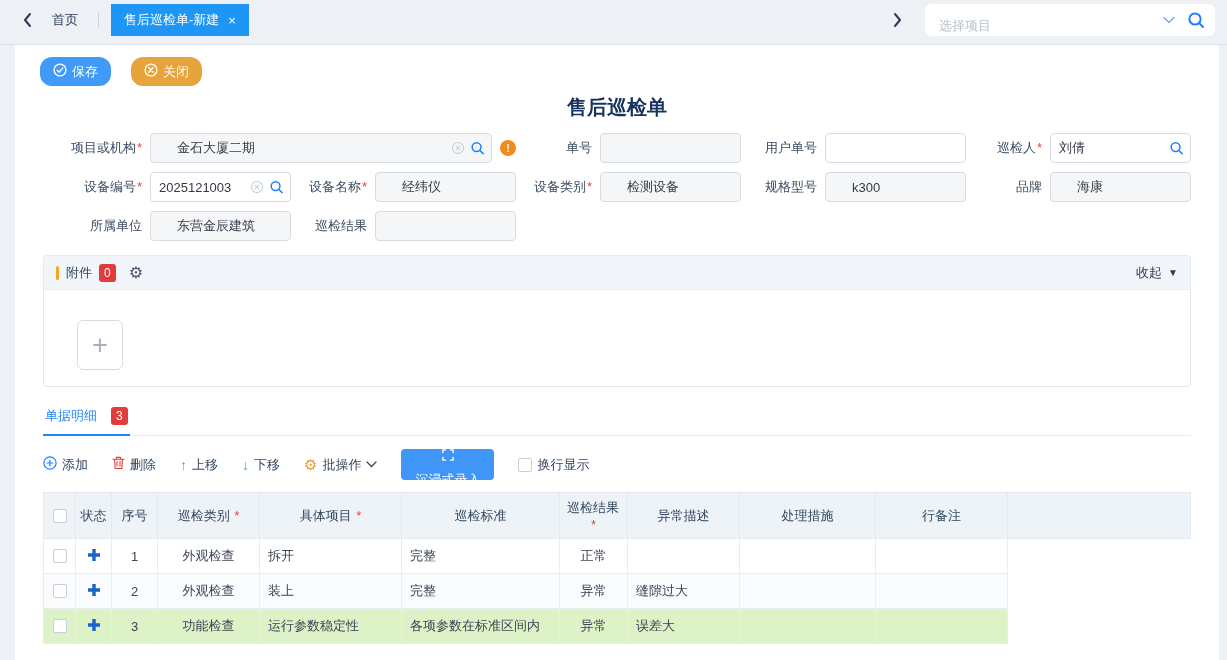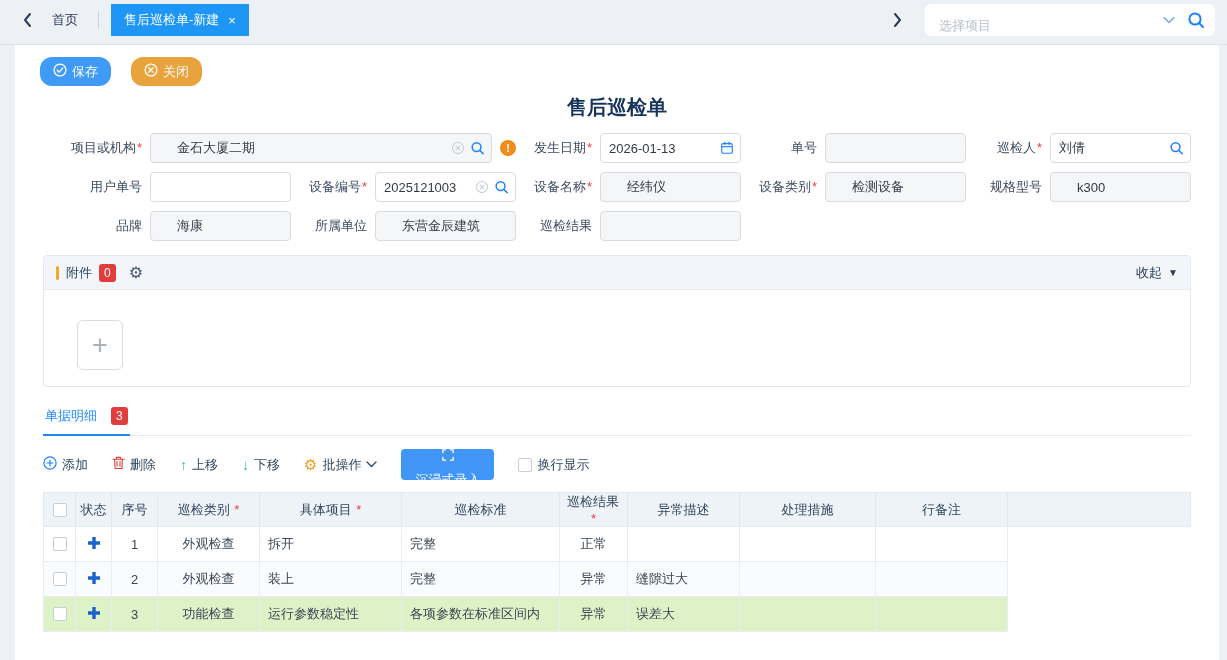--- a/index.html
+++ b/index.html
@@ -61,21 +61,21 @@
   .dtab { color:#1e88f7; padding:4px 2px 9px; border-bottom:2px solid #1e88f7; margin-bottom:-1px; display:flex; align-items:center; gap:7px; cursor:pointer; }
   
   .actions { display:flex; align-items:center; gap:24px; padding:13px 28px 12px; color:#33475e; }
   .action { display:flex; align-items:center; gap:5px; cursor:pointer; }
   .arrow-up, .arrow-down { color:#2fbfa8; font-weight:bold; font-size:14px; }
   .gear-orange { color:#f59a23; font-size:15px; line-height:1; }
   .btn-immersive { background:#3f96f6; color:#fff; border:none; border-radius:4px; height:31px; padding:0 14px; display:flex; align-items:center; gap:7px; font-size:13px; cursor:pointer; font-family:inherit;flex-direction:column; }
   .checkbox { flex:none; width:14px; height:14px; border:1px solid #c9cfd8; border-radius:2px; background:#fff; cursor:pointer; }
   
   .grid-table { width:1148px; margin:0 28px; border-collapse:collapse; table-layout:fixed; font-size:13px; color:#3b4554; }
-  .grid-table th { background:#eef3f8; height:34px; font-weight:normal; color:#33475e; border:1px solid #e4e9ef; padding:0 4px;margin-left:40px; }
+  .grid-table th { background:#eef3f8; height:46px; font-weight:normal; color:#33475e; border:1px solid #e4e9ef; padding:0 4px;margin-left:40px; }
   .grid-table td { height:35px; border:1px solid #e9edf2; padding:0 8px; background:#fff; }
   .grid-table td.ctr, .grid-table th { text-align:center; }
   .grid-table td.lft { text-align:left; }
   tr.striped td { background:#fafbfc; }
   tr.green td { background:#ddf3c7; }
   .grid-table td.filler, tr.green td.filler, tr.striped td.filler { background:#fff; border-top:none; border-bottom:none; border-right:none; border-left:1px solid #e9edf2; }
   .cell-check { display:flex; justify-content:center; }
 </style>
 </head>
 <body>
@@ -154,59 +154,45 @@
         <span class="ficon ic-r1">
           <svg width="15" height="15" viewBox="0 0 16 16">
               <circle cx="7" cy="7" r="4.7" fill="none" stroke="#1e80ff" stroke-width="1.6"></circle>
               <line x1="10.6" y1="10.6" x2="14" y2="14" stroke="#1e80ff" stroke-width="1.6" stroke-linecap="round"></line>
             </svg>
         </span>
       </span>
       <span class="info-dot">!</span>
     </div>
 
-    <div class="cell">
-      <span class="flabel"><span>发生日期</span><i class="req">*</i></span>
-      <span class="fbox">
-        <input class="finput pad1" value="2026-01-13" style="">
-        <span class="ficon ic-r1">
-          <svg width="14" height="14" viewBox="0 0 16 16">
-              <rect x="2" y="3" width="12" height="11" rx="1.5" fill="none" stroke="#1e80ff" stroke-width="1.3"></rect>
-              <line x1="2" y1="6.5" x2="14" y2="6.5" stroke="#1e80ff" stroke-width="1.3"></line>
-              <line x1="5.5" y1="1.3" x2="5.5" y2="4" stroke="#1e80ff" stroke-width="1.3" stroke-linecap="round"></line>
-              <line x1="10.5" y1="1.3" x2="10.5" y2="4" stroke="#1e80ff" stroke-width="1.3" stroke-linecap="round"></line>
-            </svg>
-        </span>
-      </span>
-    </div>
 
     <div class="cell">
       <span class="flabel"><span>单号</span></span>
       <span class="fbox">
         <input class="finput ro" readonly="" value="" style="">
+      </span>
+    </div>
+
+    <div class="cell">
+      <span class="flabel"><span>用户单号</span></span>
+      <span class="fbox">
+        <input class="finput" value="" style="">
       </span>
     </div>
 
     <div class="cell">
       <span class="flabel"><span>巡检人</span><i class="req">*</i></span>
       <span class="fbox">
         <input class="finput pad1" value="刘倩" style="">
         <span class="ficon ic-r1">
           <svg width="15" height="15" viewBox="0 0 16 16">
               <circle cx="7" cy="7" r="4.7" fill="none" stroke="#1e80ff" stroke-width="1.6"></circle>
               <line x1="10.6" y1="10.6" x2="14" y2="14" stroke="#1e80ff" stroke-width="1.6" stroke-linecap="round"></line>
             </svg>
         </span>
-      </span>
-    </div>
-
-    <div class="cell">
-      <span class="flabel"><span>用户单号</span></span>
-      <span class="fbox">
-        <input class="finput" value="" style="">
       </span>
     </div>
 
     <div class="cell">
       <span class="flabel"><span>设备编号</span><i class="req">*</i></span>
       <span class="fbox">
         <input class="finput pad2" value="2025121003" style="">
         <span class="ficon ic-r2">
           <svg width="14" height="14" viewBox="0 0 16 16">
               <circle cx="8" cy="8" r="6.4" fill="none" stroke="#c9ced6" stroke-width="1.2"></circle>

